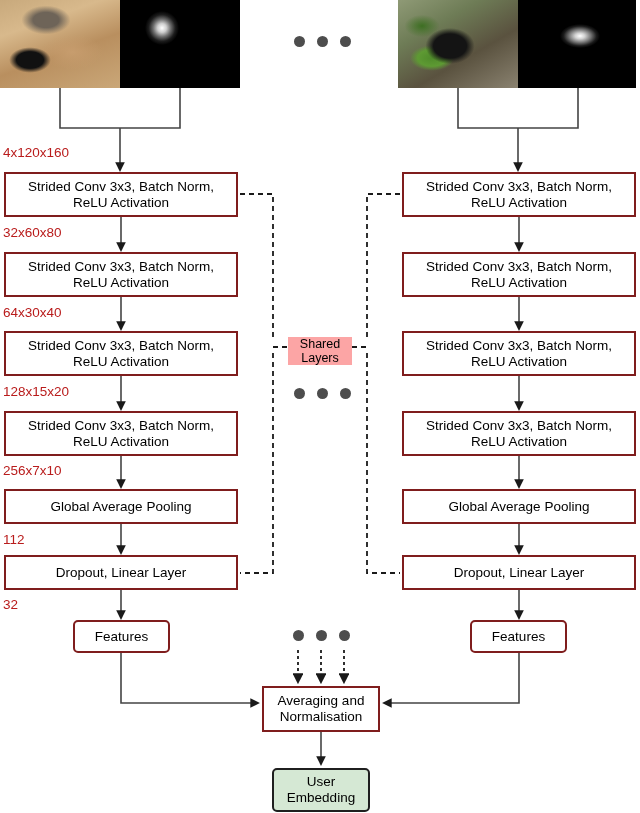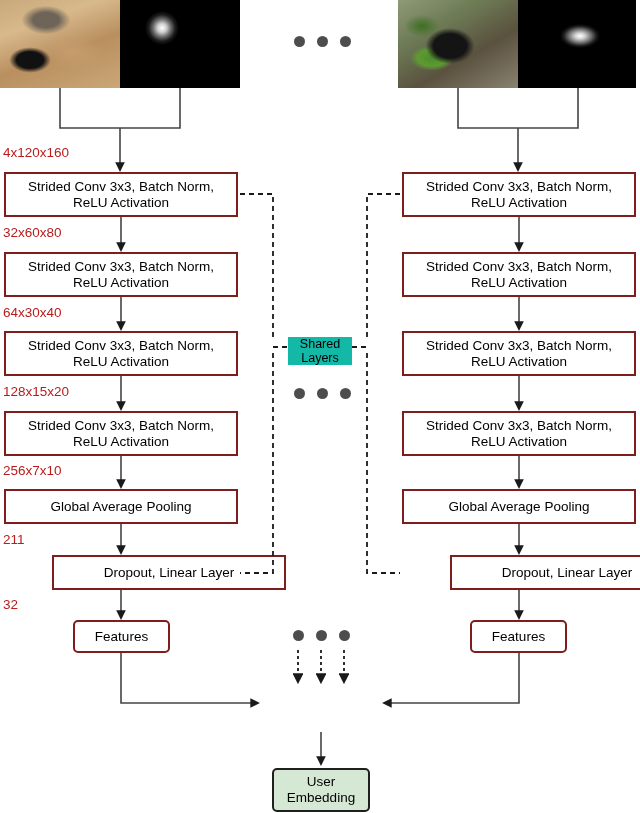--- a/index.html
+++ b/index.html
@@ -44,31 +44,31 @@
   
   .box{
     position:absolute;box-sizing:border-box;
     border:2px solid #7f1d1d;background:#ffffff;
     display:flex;align-items:center;justify-content:center;
     text-align:center;line-height:1.18;
   }
   .box .txt{display:block;padding:0 4px;}
   .conv{font-size:13.5px;}
   .gap{font-size:13.5px;}
-  .drop{font-size:13.5px;margin-left:48px;}
+  .drop{font-size:13.5px;}
   .rounded{border-radius:5px;}
   .feat{font-size:13.5px;}
   .avg{font-size:13.5px;}
   .emb{font-size:13.5px;background:#d5e8d4;border-color:#1f1f1f;}
 
   .dimlabel{position:absolute;font-size:13.5px;color:#b91c1c;white-space:nowrap;}
 
   .shared-label{
     position:absolute;font-size:12.5px;color:#000;text-align:center;
-    line-height:1.12;background:#14b8a6;padding:0 1px;
+    line-height:1.12;background:#fca5a5;padding:0 1px;
   }
   .dot{position:absolute;width:11px;height:11px;border-radius:50%;background:#4d4d4d;}
   svg#wires{position:absolute;left:0;top:0;width:640px;height:813px;pointer-events:none;}
 </style>
 </head>
 <body>
 
 <div id="canvas">
 
   <div class="thumb photo-l" style="left:0px;top:0px;width:120px;height:88px;"></div>
@@ -79,21 +79,21 @@
 
   <div class="dot" style="left:294px;top:36px;"></div>
   <div class="dot" style="left:317px;top:36px;"></div>
   <div class="dot" style="left:340px;top:36px;"></div>
 
   <div class="dimlabel" style="left:3px;top:145px;">4x120x160</div>
   <div class="dimlabel" style="left:3px;top:225px;">32x60x80</div>
   <div class="dimlabel" style="left:3px;top:305px;">64x30x40</div>
   <div class="dimlabel" style="left:3px;top:384px;">128x15x20</div>
   <div class="dimlabel" style="left:3px;top:463px;">256x7x10</div>
-  <div class="dimlabel" style="left:3px;top:532px;">211</div>
+  <div class="dimlabel" style="left:3px;top:532px;">112</div>
   <div class="dimlabel" style="left:3px;top:597px;">32</div>
 
   <div class="box conv" style="left:4px;top:172px;width:234px;height:45px;">
     <span class="txt">
       <span>Strided Conv 3x3, Batch Norm,</span><br>
       <span>ReLU Activation</span>
     </span>
   </div>
 
   <div class="box conv" style="left:4px;top:252px;width:234px;height:45px;">
@@ -175,20 +175,26 @@
   </div>
 
   <div class="dot" style="left:294px;top:388px;"></div>
   <div class="dot" style="left:317px;top:388px;"></div>
   <div class="dot" style="left:340px;top:388px;"></div>
 
   <div class="dot" style="left:293px;top:630px;"></div>
   <div class="dot" style="left:316px;top:630px;"></div>
   <div class="dot" style="left:339px;top:630px;"></div>
 
+  <div class="box avg" style="left:262px;top:686px;width:118px;height:46px;">
+    <span class="txt">
+      <span>Averaging and</span><br>
+      <span>Normalisation</span>
+    </span>
+  </div>
 
   <div class="box emb rounded" style="left:272px;top:768px;width:98px;height:44px;">
     <span class="txt">
       <span>User</span><br>
       <span>Embedding</span>
     </span>
   </div>
 
   <svg id="wires">
     <defs>

